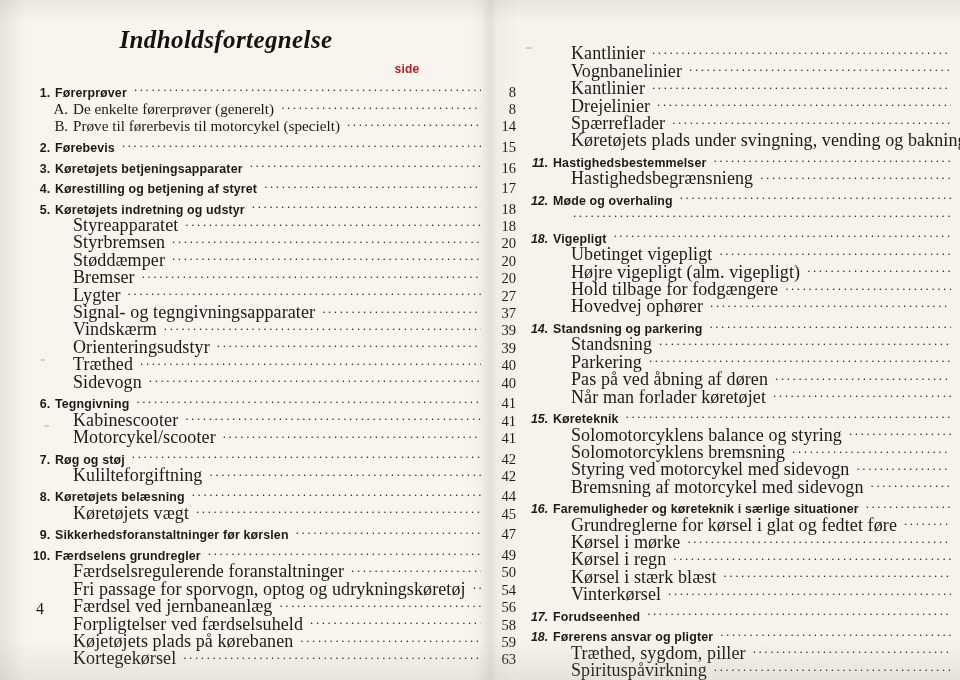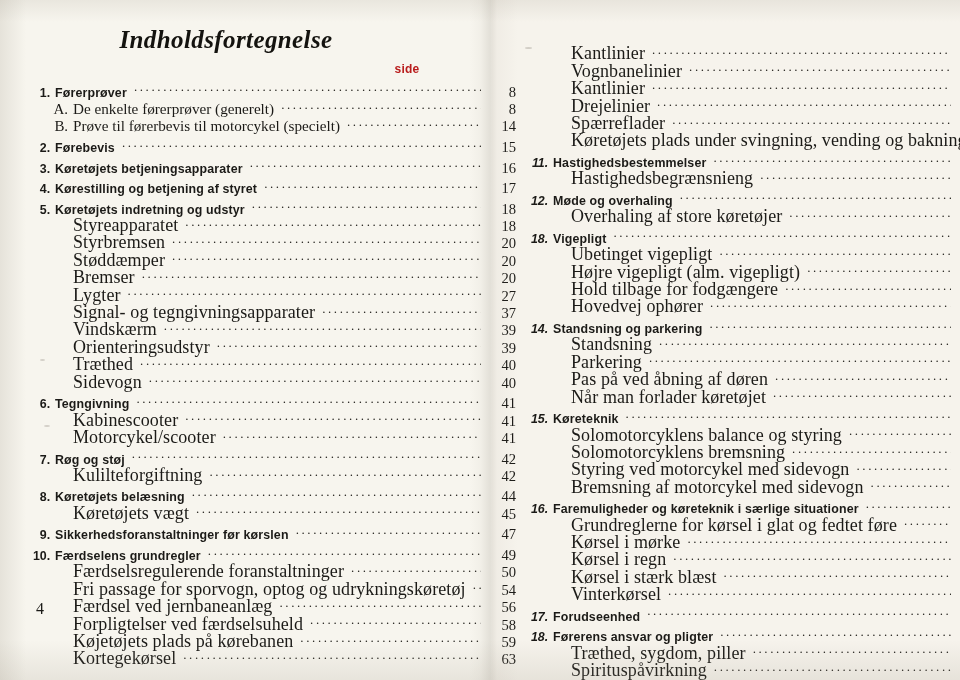--- a/index.html
+++ b/index.html
@@ -469,21 +469,20 @@
           <span class="pageno">85</span>
         </div>
         <div class="row chapter gap-before">
           <span class="num">12.</span>
           <span class="label">Møde og overhaling</span>
           <span class="dots"></span>
           <span class="pageno">87</span>
         </div>
         <div class="row sub">
           <span class="num"></span>
-          <span class="label">Overhaling af store køretøjer</span>
           <span class="dots"></span>
           <span class="pageno">92</span>
         </div>
         <div class="row chapter gap-before">
           <span class="num">18.</span>
           <span class="label">Vigepligt</span>
           <span class="dots"></span>
           <span class="pageno">94</span>
         </div>
         <div class="row sub">

